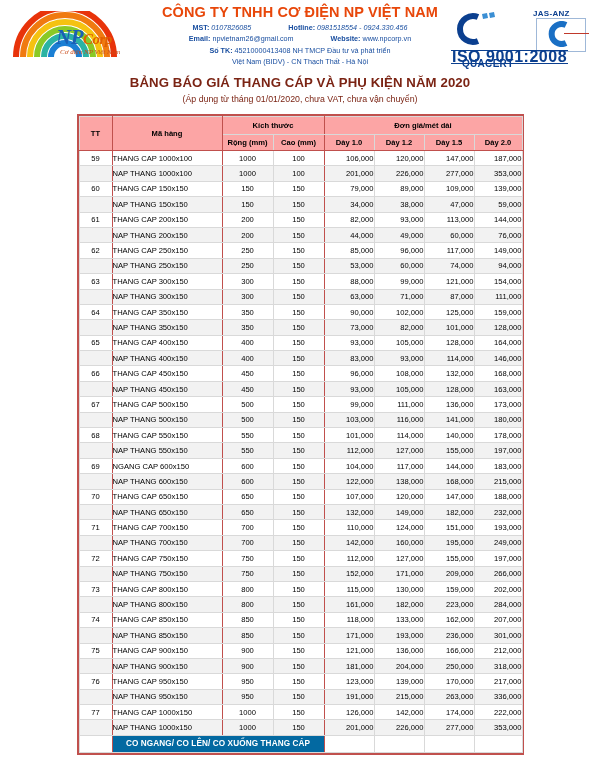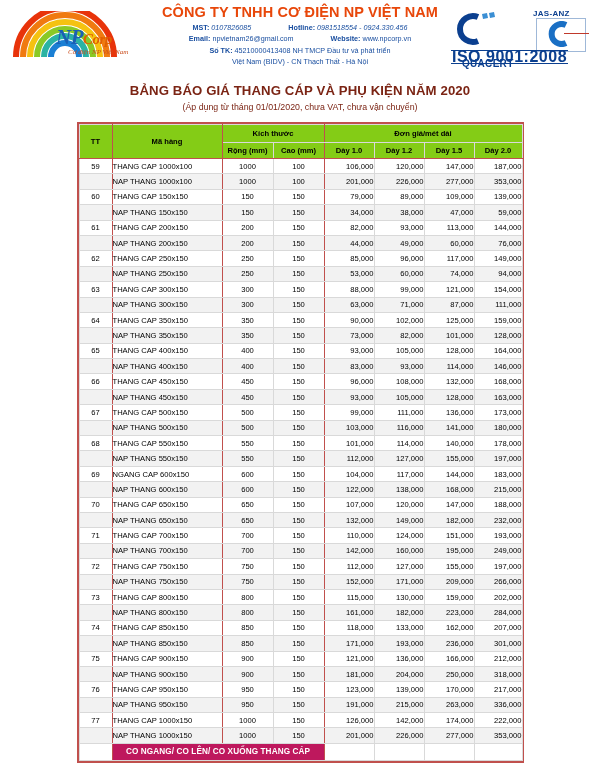--- a/index.html
+++ b/index.html
@@ -50,21 +50,21 @@
     font-size: 21px;
     color: #1a5fb4;
     letter-spacing: -0.5px;
   }
   .np-word .corp {
     color: #e06000;
     font-size: 15px;
   }
   .logo-tag {
     position: absolute;
-    left: 64px;
+    left: 56px;
     top: 45px;
     font-family: "Liberation Serif", serif;
     font-style: italic;
     font-size: 7px;
     color: #c94b1a;
     white-space: nowrap;
   }
 
   .company-block {
     flex: 1 1 auto;
@@ -158,21 +158,21 @@
     letter-spacing: 0.5px;
     border-top: 1.5px solid #0b3f8f;
     border-bottom: 1.5px solid #0b3f8f;
     padding: 0 1px;
     line-height: 12px;
   }
 
   
   .titles {
     text-align: center;
-    margin-top: 15px;
+    margin-top: 7px;
   }
   .title-1, .title-2 {
     color: #7b2414;
     font-weight: bold;
     font-size: 13.2px;
     line-height: 16px;
     letter-spacing: 0.1px;
   }
   .title-note {
     color: #7b2414;
@@ -201,41 +201,41 @@
     box-sizing: border-box;
   }
   
   .vsep-l { border-left: 1.5px solid #c0504d !important; }
   .vsep-r { border-right: 1.5px solid #c0504d !important; }
 
   thead th {
     font-weight: bold;
     text-align: center;
     vertical-align: middle;
-    background: #84cc16;
+    background: #fca5a5;
     font-size: 7.8px;
   }
   thead tr.h1 th { height: 18px; }
   thead tr.h2 th { height: 16px; }
   .hdr-bottom { border-bottom: 1.5px solid #c0504d !important; }
 
   td.c-tt { text-align: center; }
   td.c-name { text-align: left; padding-left: 3px; }
   td.c-dim { text-align: center; }
   td.c-price { text-align: right; padding-right: 5px; }
 
   tbody tr:nth-child(even) td { background: #f2f2f2; }
   tbody tr:nth-child(odd) td { background: #ffffff; }
 
   tr.footer-row td {
     background: #ffffff !important;
     height: 17px;
   }
   .footer-band {
-    background: #be185d;
+    background: #0369a1;
     color: #ffffff;
     font-weight: bold;
     font-size: 8.2px;
     text-align: center;
     line-height: 16px;
     height: 16px;
     letter-spacing: 0.1px;
   }
 </style>
 </head>

